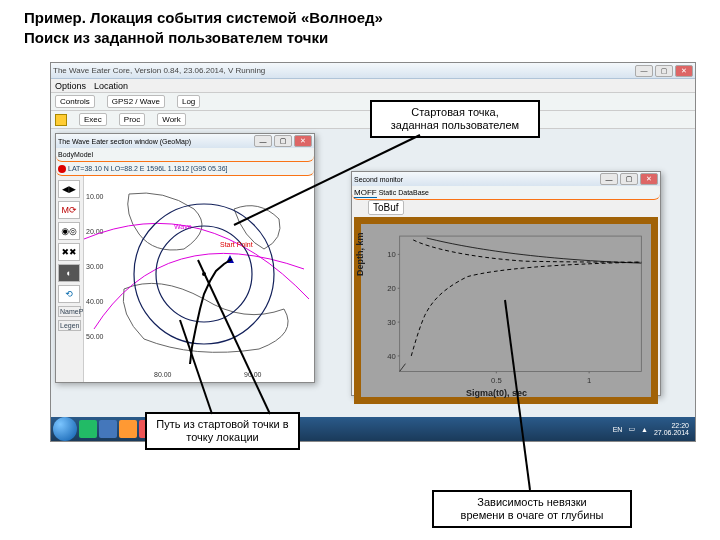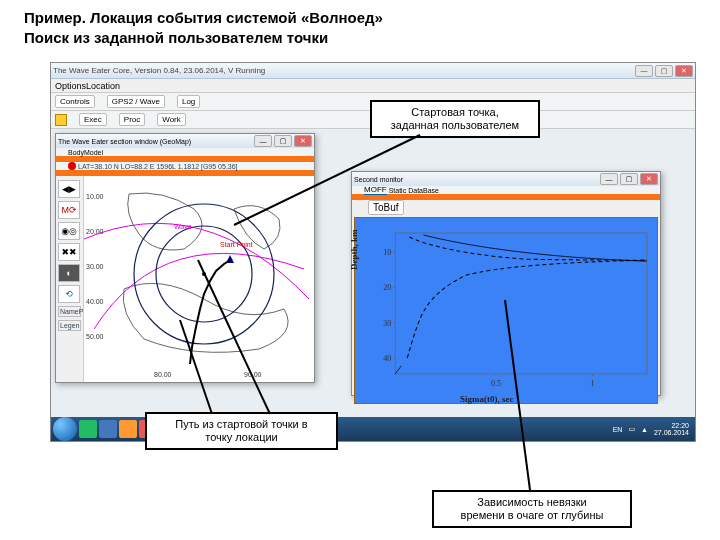--- a/index.html
+++ b/index.html
@@ -4,34 +4,34 @@
 <style>
   * { box-sizing: border-box; margin: 0; padding: 0; }
   body { width: 720px; height: 540px; background: #fff; font-family: Arial, sans-serif; font-size: 10px; position: relative; overflow: hidden; }
   .slide-title { font-size: 15px; font-weight: bold; padding: 8px 24px 4px; line-height: 1.3; }
   .desktop { position: absolute; left: 50px; top: 62px; width: 646px; height: 380px; border: 1px solid #888; background: #e8eef2; }
   .main-window { position: absolute; left: 0; top: 0; width: 100%; height: 100%; }
   .main-titlebar { height: 16px; background: linear-gradient(#f4f8fb,#d8e4f0); border-bottom: 1px solid #b0c4d8; display: flex; align-items: center; justify-content: space-between; padding: 0 2px; font-size: 8px; color: #444; }
   .win-controls { display: flex; gap: 2px; }
   .win-btn { width: 18px; height: 12px; background: #e8e8e8; border: 1px solid #aaa; border-radius: 2px; display: flex; align-items: center; justify-content: center; font-size: 7px; }
   .win-btn.close { background: #d66; color: #fff; }
-  .menubar { height: 14px; background: #f0f0f0; border-bottom: 1px solid #ccc; display: flex; gap: 0; padding: 0 4px; font-size: 9px; align-items: center; }
+  .menubar { height: 14px; background: #f0f0f0; border-bottom: 1px solid #ccc; display: flex; gap: 8px; padding: 0 4px; font-size: 9px; align-items: center; }
   .toolbar1 { height: 18px; background: #f0f4f4; border-bottom: 1px solid #ccc; display: flex; align-items: center; padding: 0 4px; gap: 12px; font-size: 8px; }
   .toolbar2 { height: 18px; background: #f0f4f4; border-bottom: 1px solid #ccc; display: flex; align-items: center; padding: 0 4px; gap: 12px; font-size: 8px; }
   .tb-btn { padding: 1px 4px; background: #fff; border: 1px solid #bbb; border-radius: 2px; }
   .sub-window { position: absolute; background: #f0f0f0; border: 1px solid #888; box-shadow: 2px 2px 6px rgba(0,0,0,.3); }
   .sub-titlebar { height: 14px; background: linear-gradient(#f4f8fb,#d8e4f0); display: flex; align-items: center; justify-content: space-between; padding: 0 2px; font-size: 7px; }
   .map-window { left: 4px; top: 70px; width: 260px; height: 250px; }
-  .map-toolbar { height: 14px; background: #f0f4f4; border-bottom: 6px solid #f97316; display: flex; gap: 2px; padding: 0 12px; font-size: 7px; align-items: center; }
+  .map-toolbar { height: 14px; background: #f0f4f4; border-bottom: 1px solid #f97316; display: flex; gap: 2px; padding: 0 2px; font-size: 7px; align-items: center; border-radius: 6px; }
   .map-body { display: flex; height: calc(100% - 42px); }
   .map-side { width: 28px; background: #f0f0f0; border-right: 1px solid #ccc; display: flex; flex-direction: column; gap: 3px; padding: 4px 2px; }
   .map-side .ico { width: 22px; height: 18px; background: #fff; border: 1px solid #bbb; display: flex; align-items: center; justify-content: center; font-size: 9px; }
   .map-canvas { flex: 1; background: #fff; position: relative; overflow: hidden; }
   .chart-window { left: 300px; top: 108px; width: 310px; height: 225px; }
-  .chart-canvas { background: #3b82f6; margin: 2px; height: calc(100% - 36px); position: relative; border: 1px solid #a16207; font-family: Liberation Serif, serif; }
+  .chart-canvas { background: #a3a3a3; margin: 2px; height: calc(100% - 36px); position: relative; border: 7px solid #a16207; }
   .annotation { position: absolute; background: #fff; border: 2px solid #000; padding: 4px 0; font-size: 11px; text-align: center; line-height: 1.2; z-index: 50; }
   .taskbar { position: absolute; left: 0; bottom: 0; width: 100%; height: 24px; background: linear-gradient(#2a5a8a,#1a3a5a); display: flex; align-items: center; padding: 0 2px; gap: 2px; }
   .start-orb { width: 24px; height: 24px; border-radius: 50%; background: radial-gradient(circle at 30% 30%, #7bc5ff, #0a5aaa); }
   .task-ico { width: 18px; height: 18px; background: #4a8; border-radius: 2px; }
   .tray { margin-left: auto; display: flex; align-items: center; gap: 6px; font-size: 7px; color: #fff; padding-right: 4px; }
   svg.pointer-lines { position: absolute; left: 0; top: 0; width: 720px; height: 540px; pointer-events: none; z-index: 60; }
   .axis-label { position: absolute; font-size: 9px; color: #222; }
 </style>
 </head>
 <body>
@@ -214,21 +214,21 @@
       </div>
     </div>
   </div>
 </div>
 
 <div class="annotation" style="left:370px; top:100px; width:170px">
   <span style="white-space:pre-line">Стартовая точка,
 заданная пользователем</span>
 </div>
 
-<div class="annotation" style="left:145px; top:412px; width:193px">
+<div class="annotation" style="left:145px; top:412px; width:155px">
   <span style="white-space:pre-line">Путь из стартовой точки в
 точку локации</span>
 </div>
 
 <div class="annotation" style="left:432px; top:490px; width:200px">
   <span style="white-space:pre-line">Зависимость невязки
 времени в очаге от глубины</span>
 </div>
 
 <svg class="pointer-lines">

